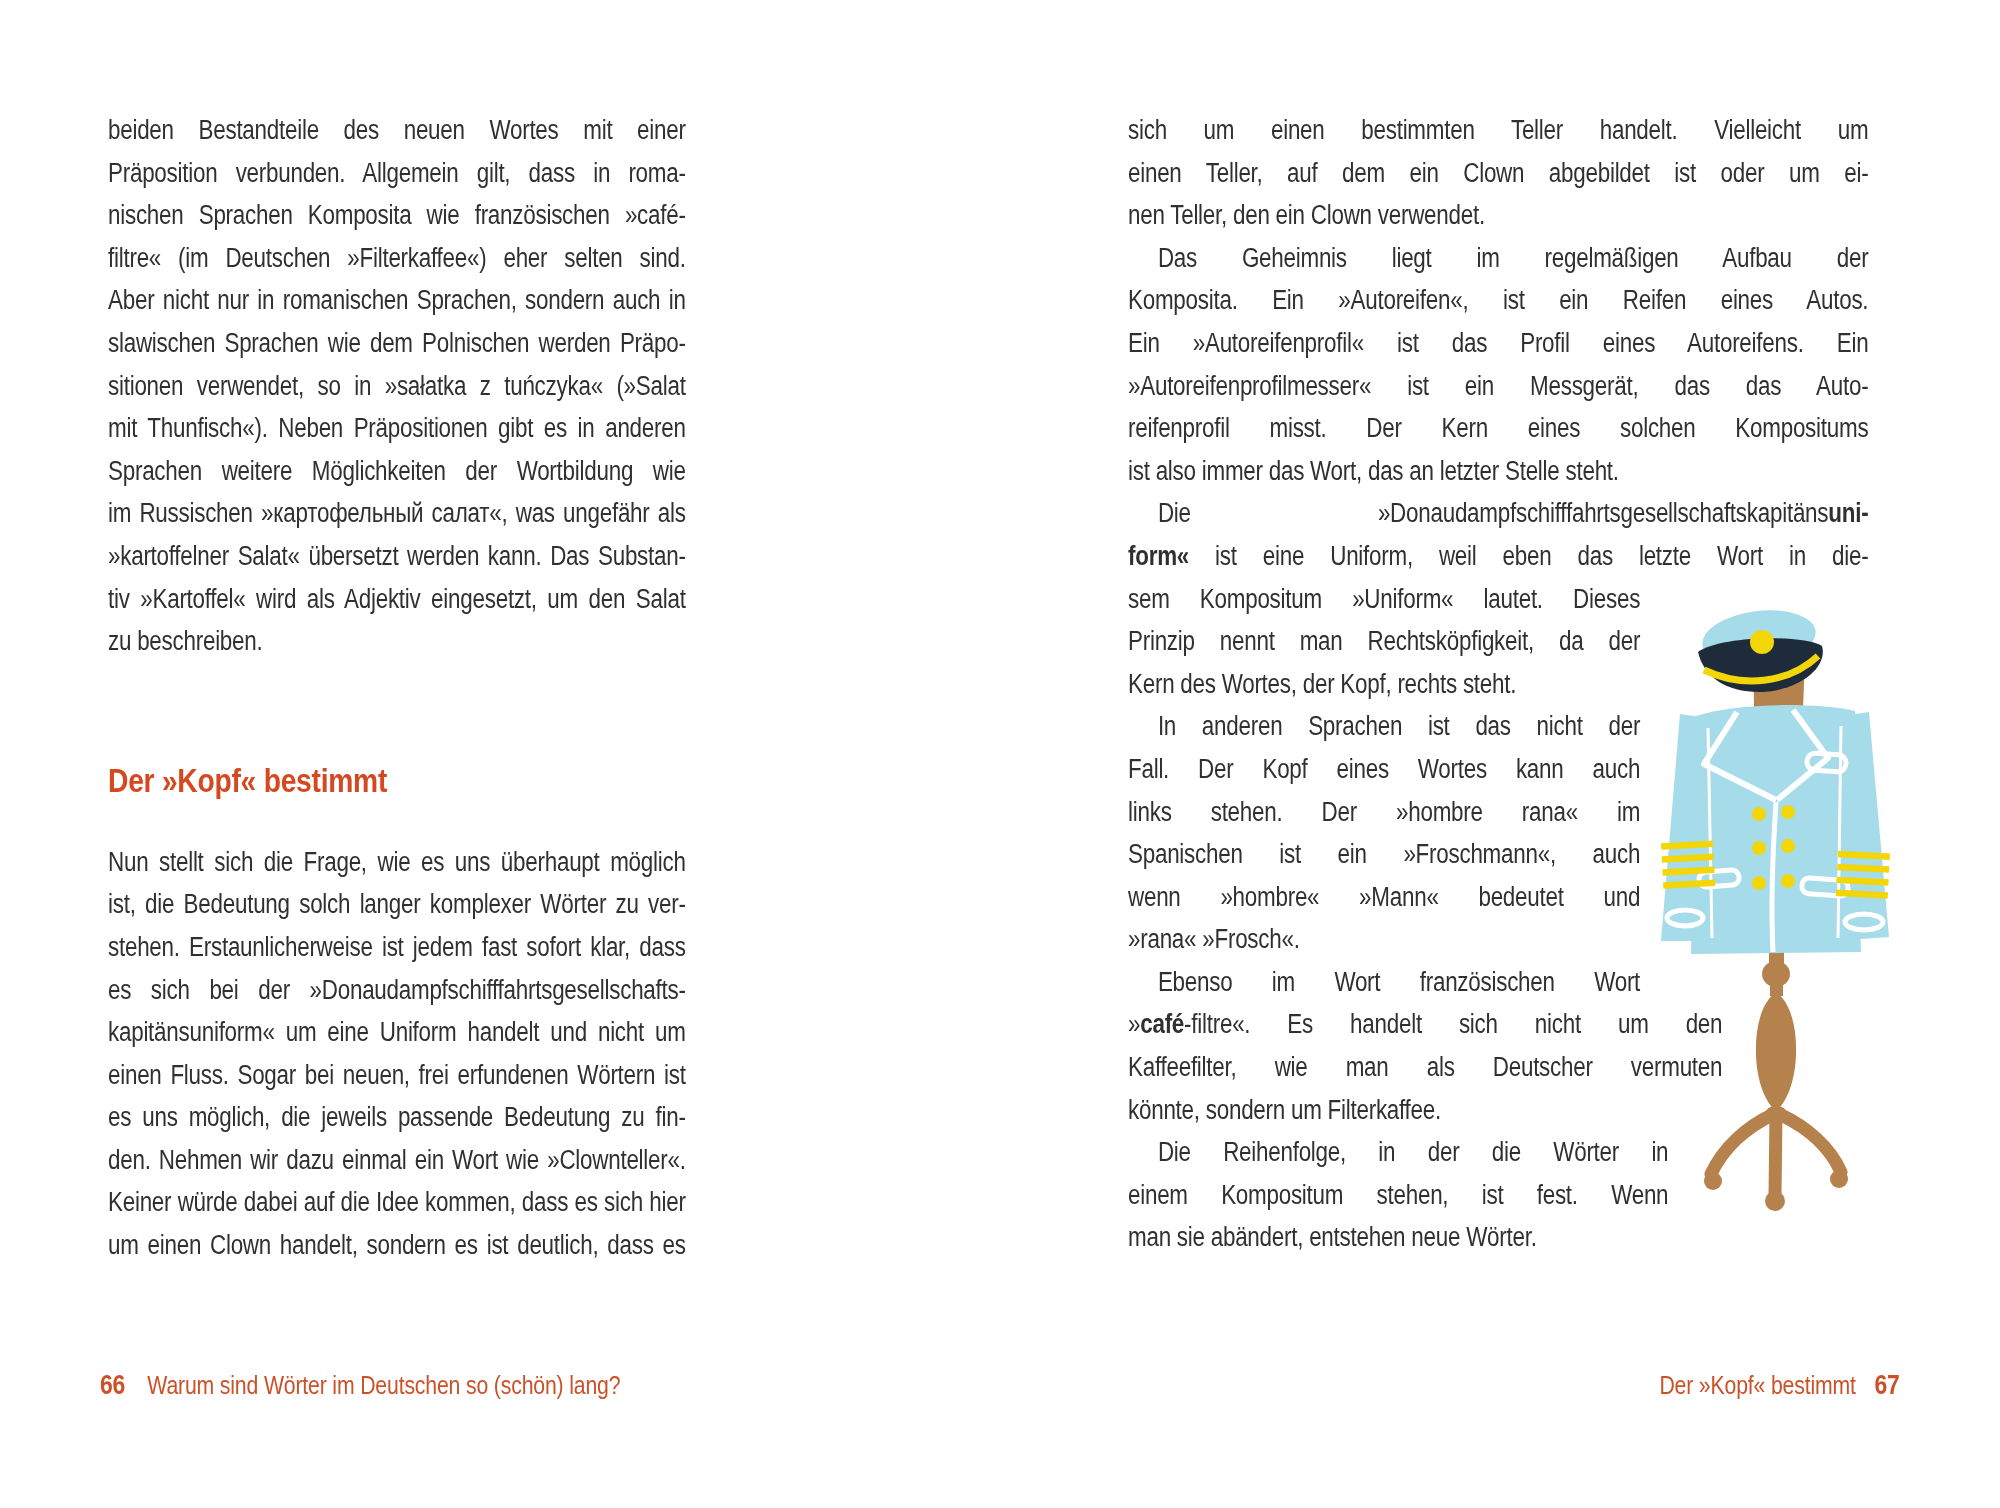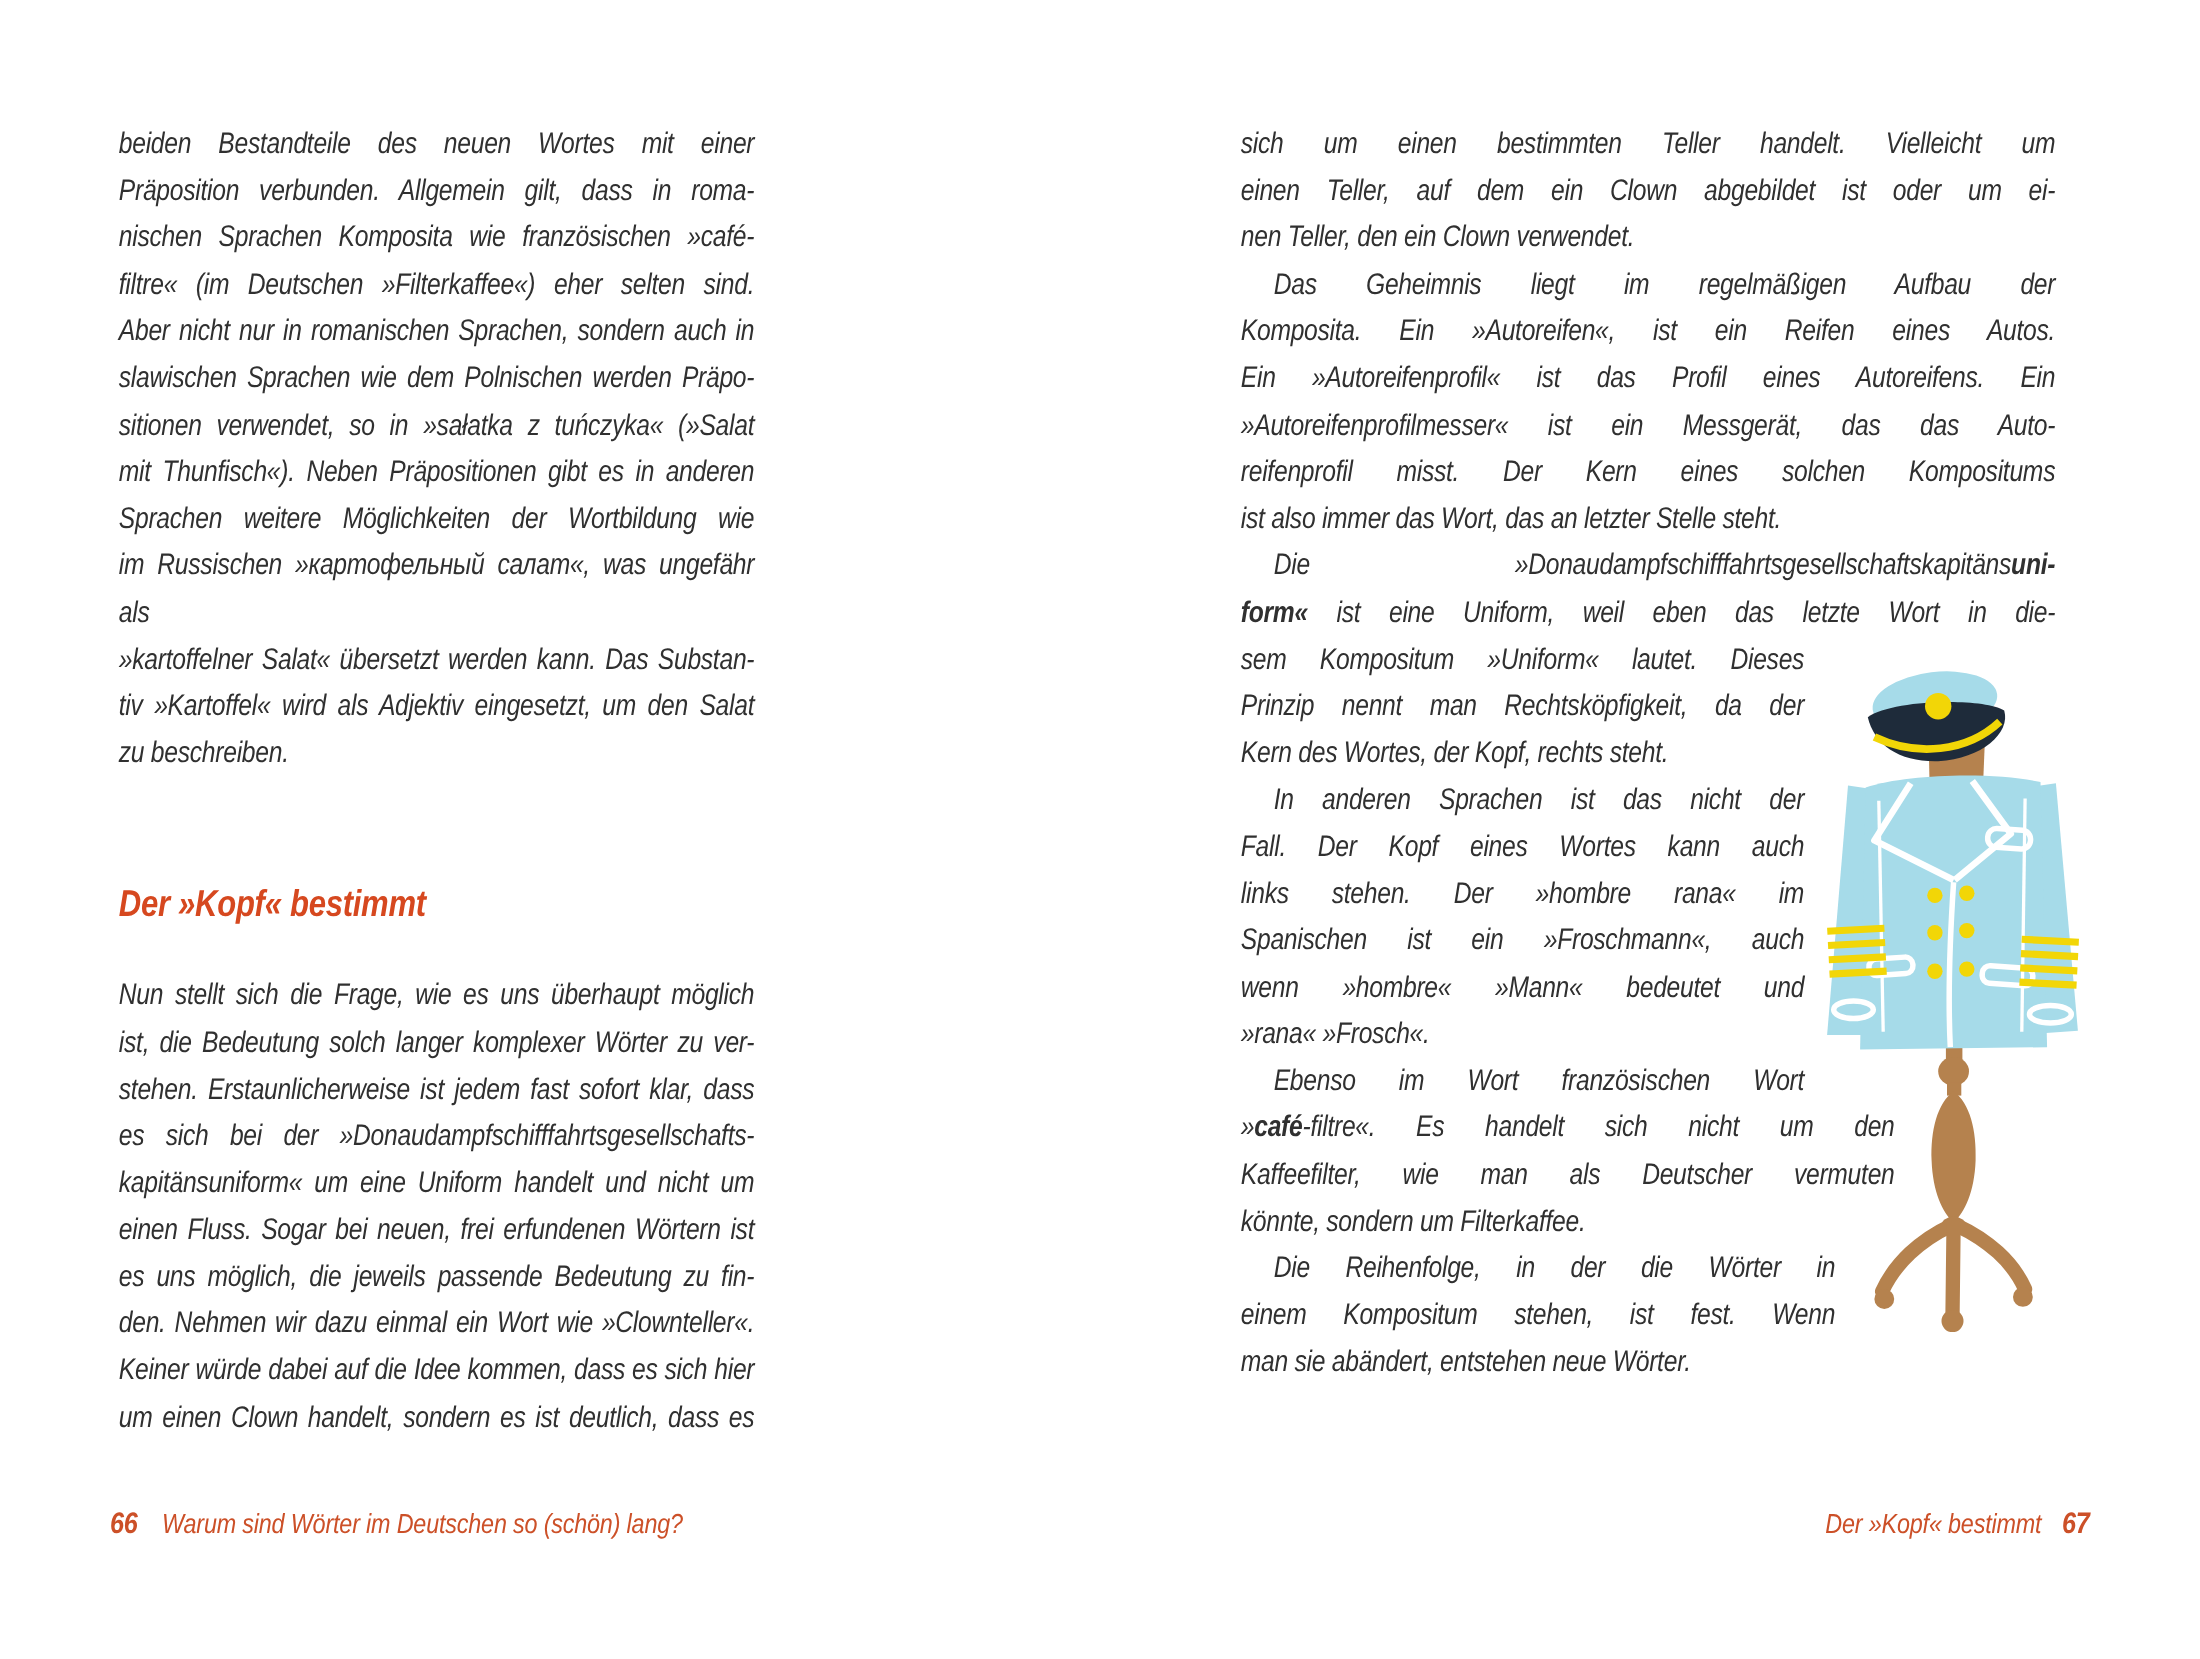--- a/index.html
+++ b/index.html
@@ -2,21 +2,21 @@
 <html style="--c-page: #ffffff; --c-text: #303030; --c-accent: #d6481f; --c-footer: #cc5028; --il-jacket: #a6dbe9; --il-navy: #1e2b3a; --il-yellow: #f2d607; --il-wood: #b5824e; --il-trim: #ffffff;"><head>
 <meta charset="utf-8">
 <style>
   html,body{margin:0;padding:0;}
   body{
     width:2000px;height:1508px;
     background:#ffffff;
     font-family:"Liberation Sans",sans-serif;
     overflow:hidden;
   }
-  .spread{position:relative;width:2000px;height:1508px;background:var(--c-page,#fff);font-style:italic;}
+  .spread{position:relative;width:2000px;height:1508px;background:var(--c-page,#fff);}
 
   
   .col{
     position:absolute;top:109px;
     font-size:27px;line-height:42.6px;
     color:var(--c-text,#303030);
     transform:scaleX(0.83);transform-origin:0 0;
   }
   .col-left{left:108px;width:696px;}
   .col-right{left:1128px;width:892px;}

